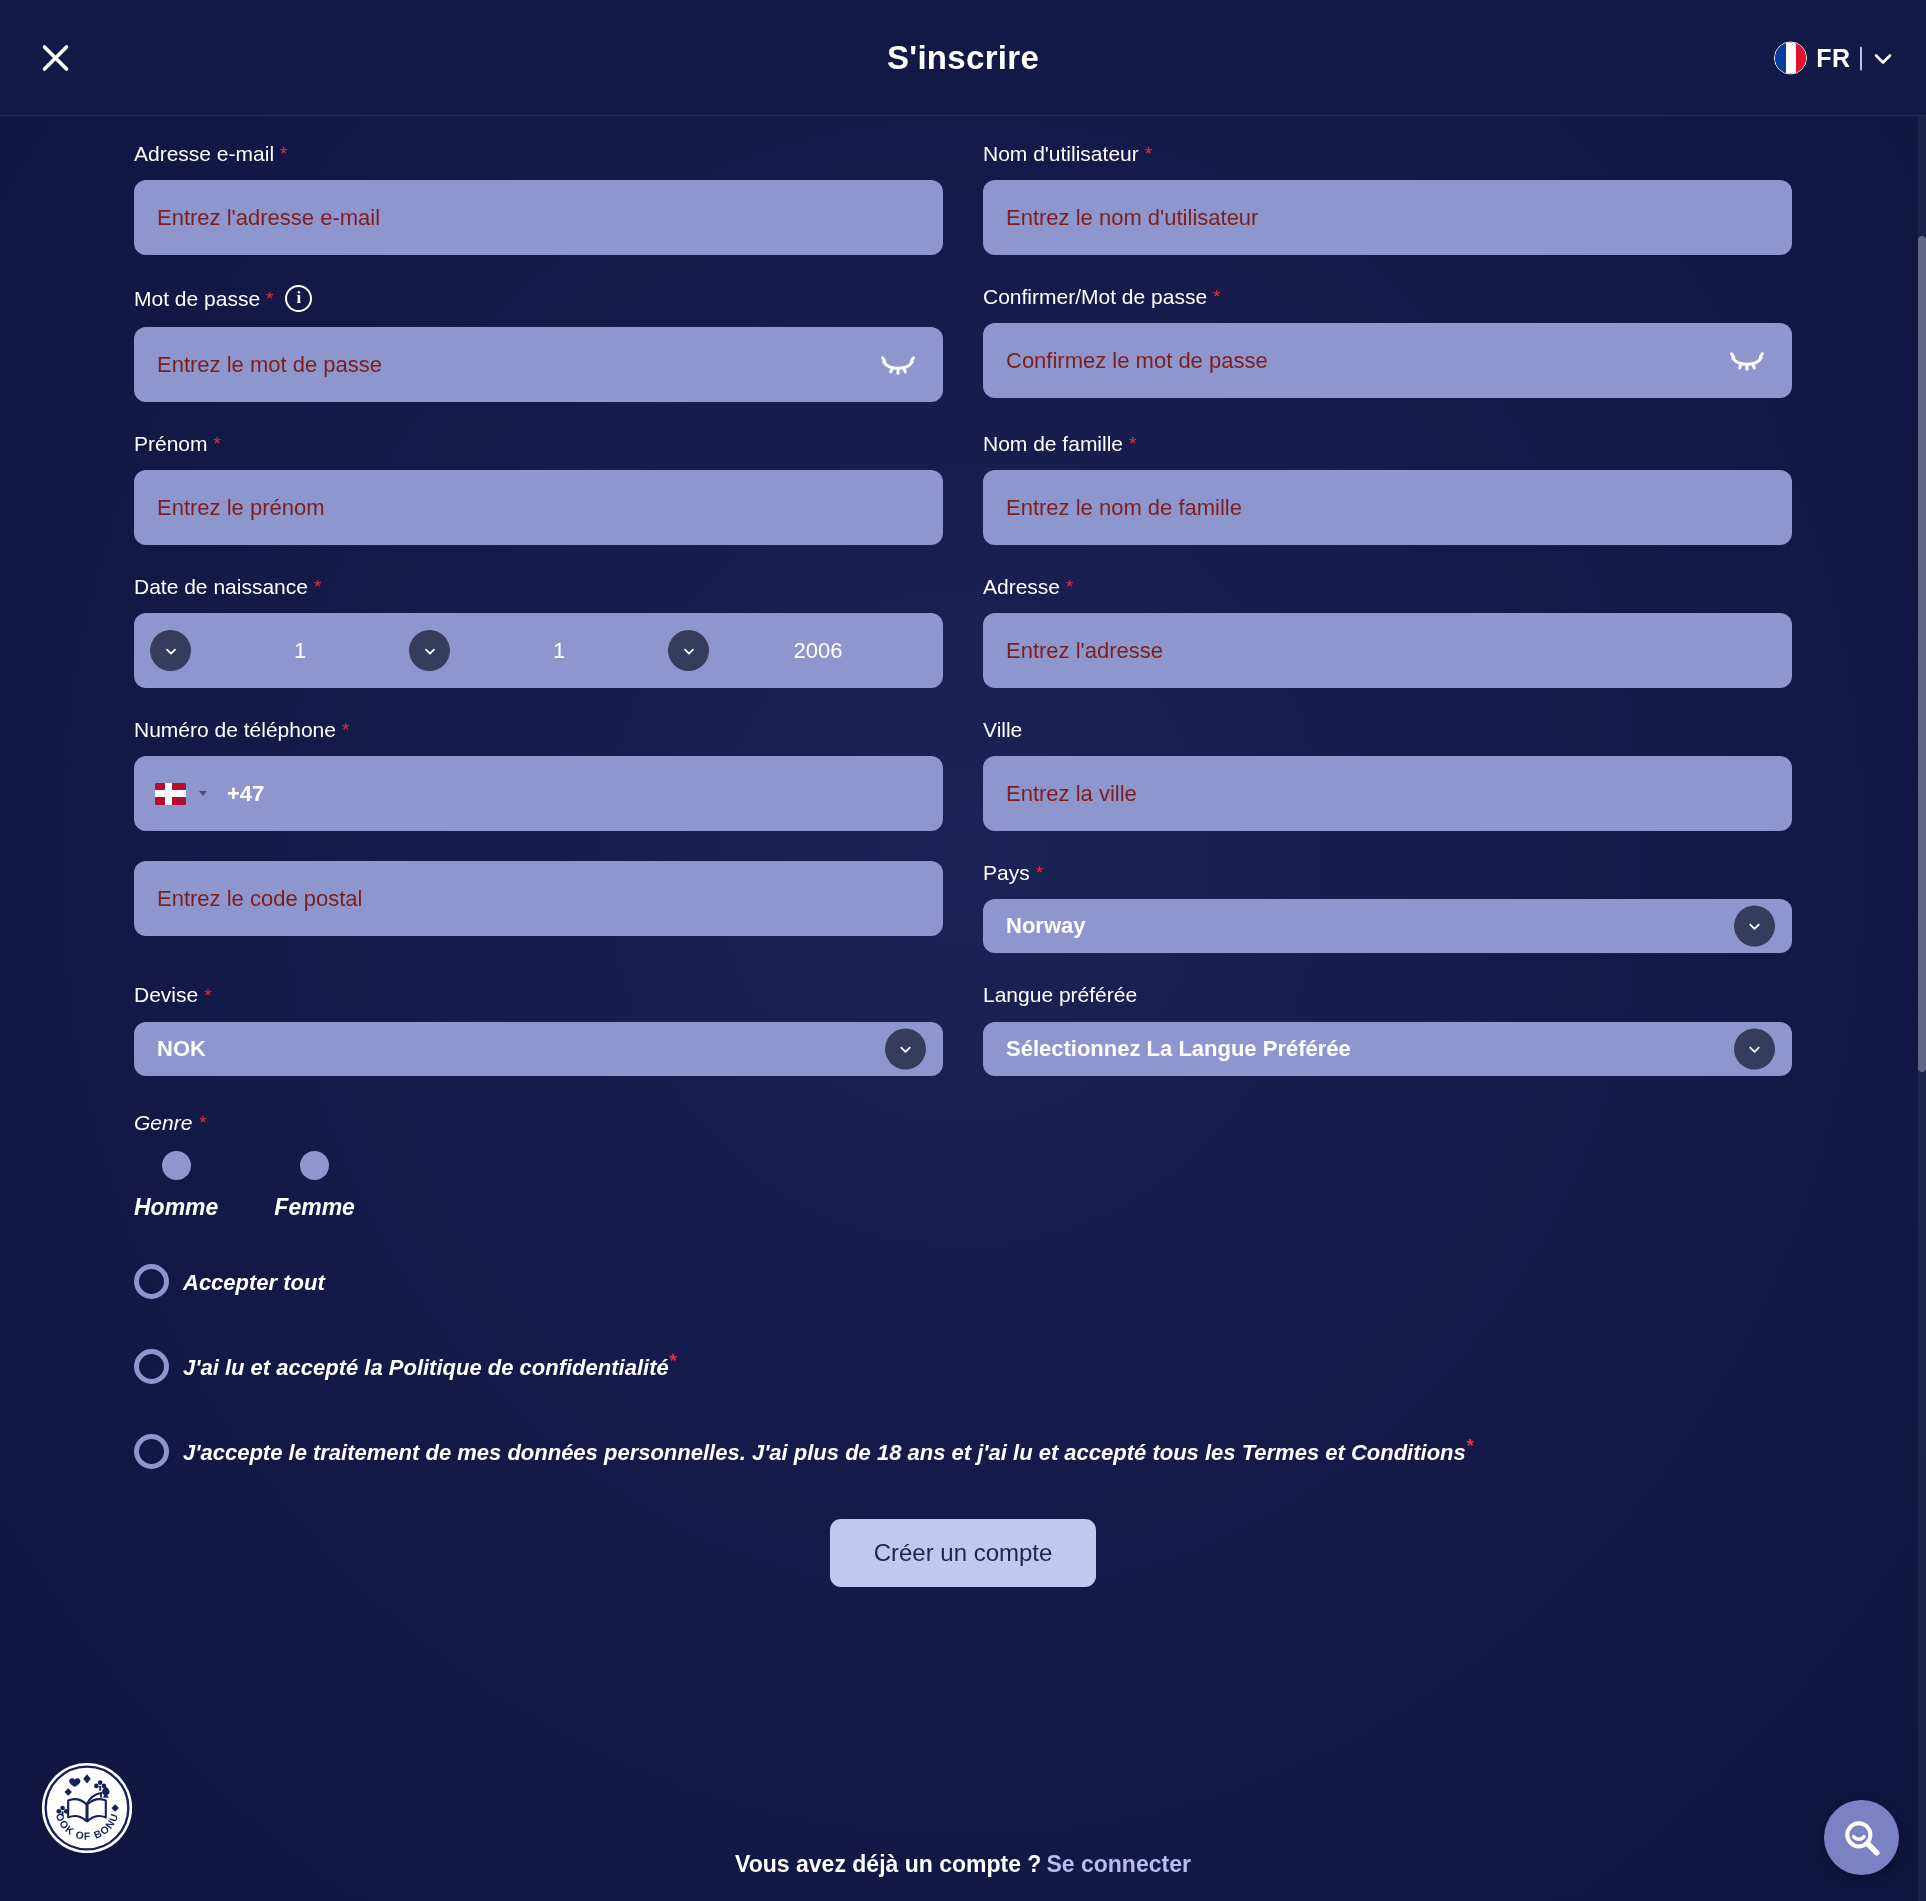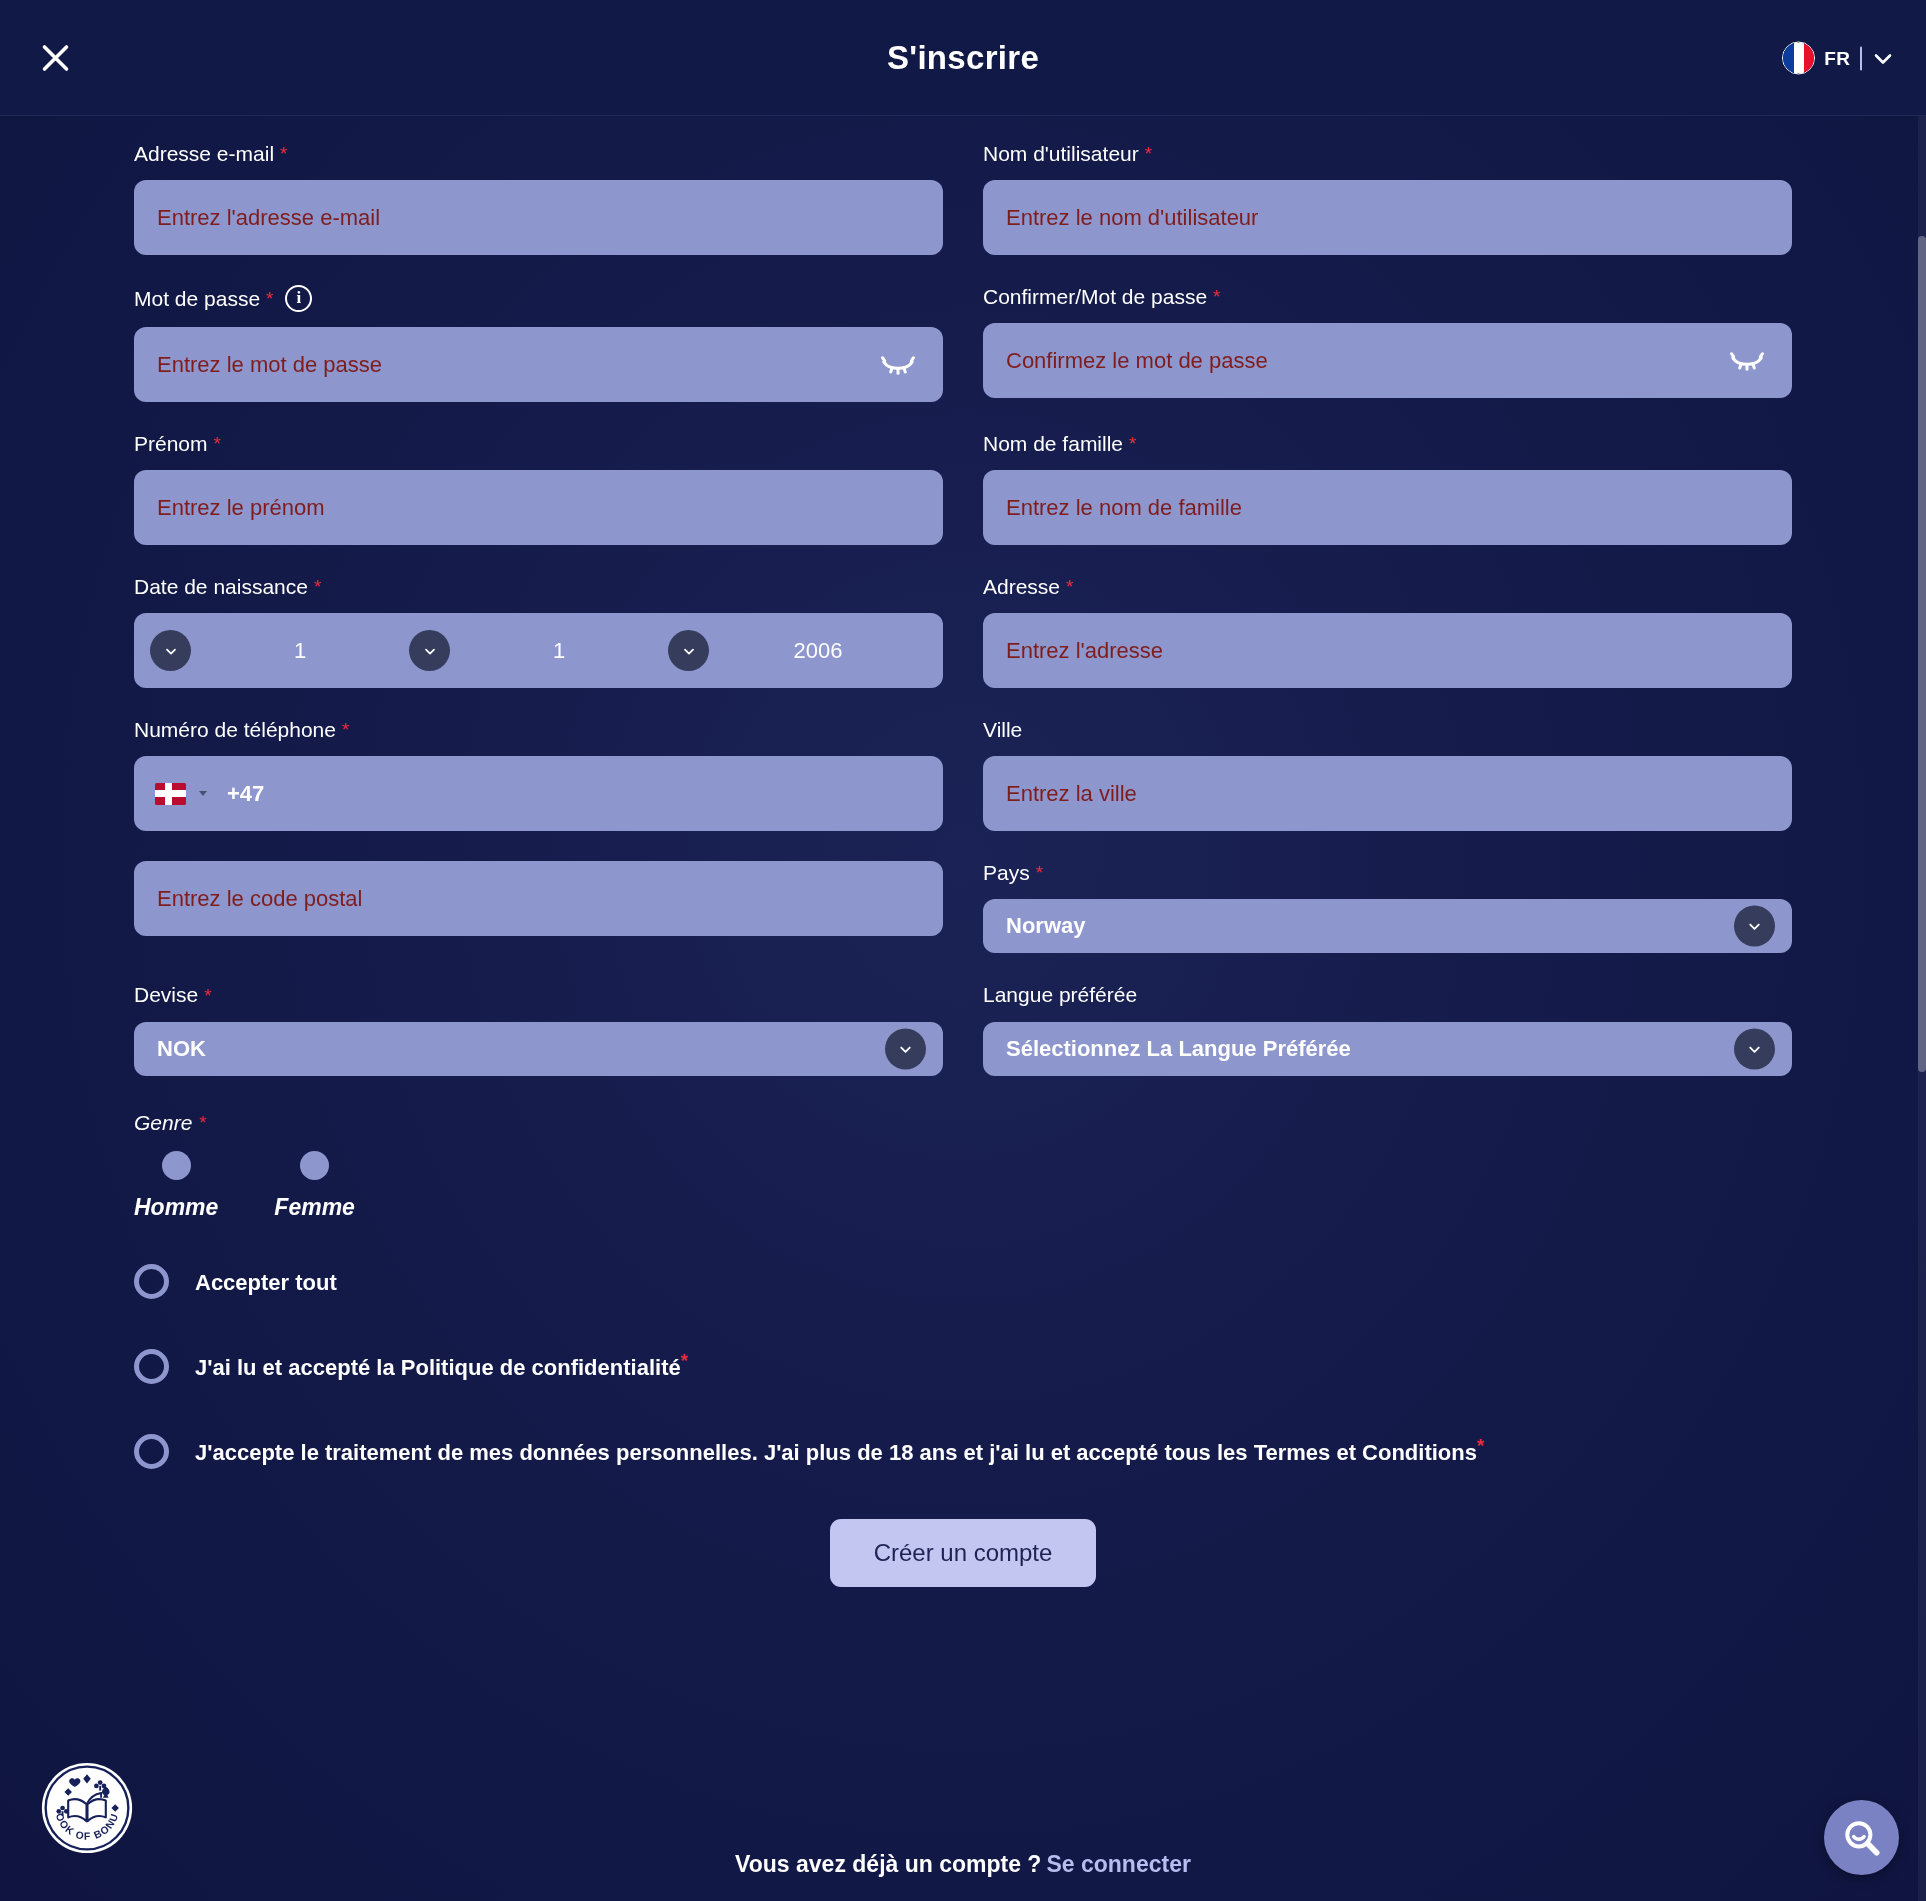--- a/index.html
+++ b/index.html
@@ -70,21 +70,21 @@
     border-radius: 50%;
     overflow: hidden;
     border: 1.5px solid #ffffff;
     display: flex;
     flex-shrink: 0;
   }
   .flag-circle .fb { flex: 1; background: #0a3d9c; }
   .flag-circle .fw { flex: 1; background: #ffffff; }
   .flag-circle .fr { flex: 1; background: #e8112d; }
   .lang-code {
-    font-size: 19px;
+    font-size: 25px;
     font-weight: bold;
     color: #ffffff;
     letter-spacing: 0.5px;
   }
   .lang-divider {
     width: 2.5px;
     height: 24px;
     background: #b9c0e8;
     border-radius: 1.5px;
   }
@@ -287,23 +287,24 @@
     font-size: 23px;
     font-weight: bold;
     color: #ffffff;
   }
 
   
   .consents { margin-top: 15px; }
   .consent-row {
     display: flex;
     align-items: center;
-    gap: 26px;
+    gap: 14px;
     margin-bottom: 50px;
     cursor: pointer;
+    font-style: italic;
   }
   .checkbox-ring {
     width: 35px; height: 35px;
     border-radius: 50%;
     border: 5px solid #8e96ce;
     background: transparent;
     flex-shrink: 0;
   }
   .consent-text {
     font-size: 22px;

